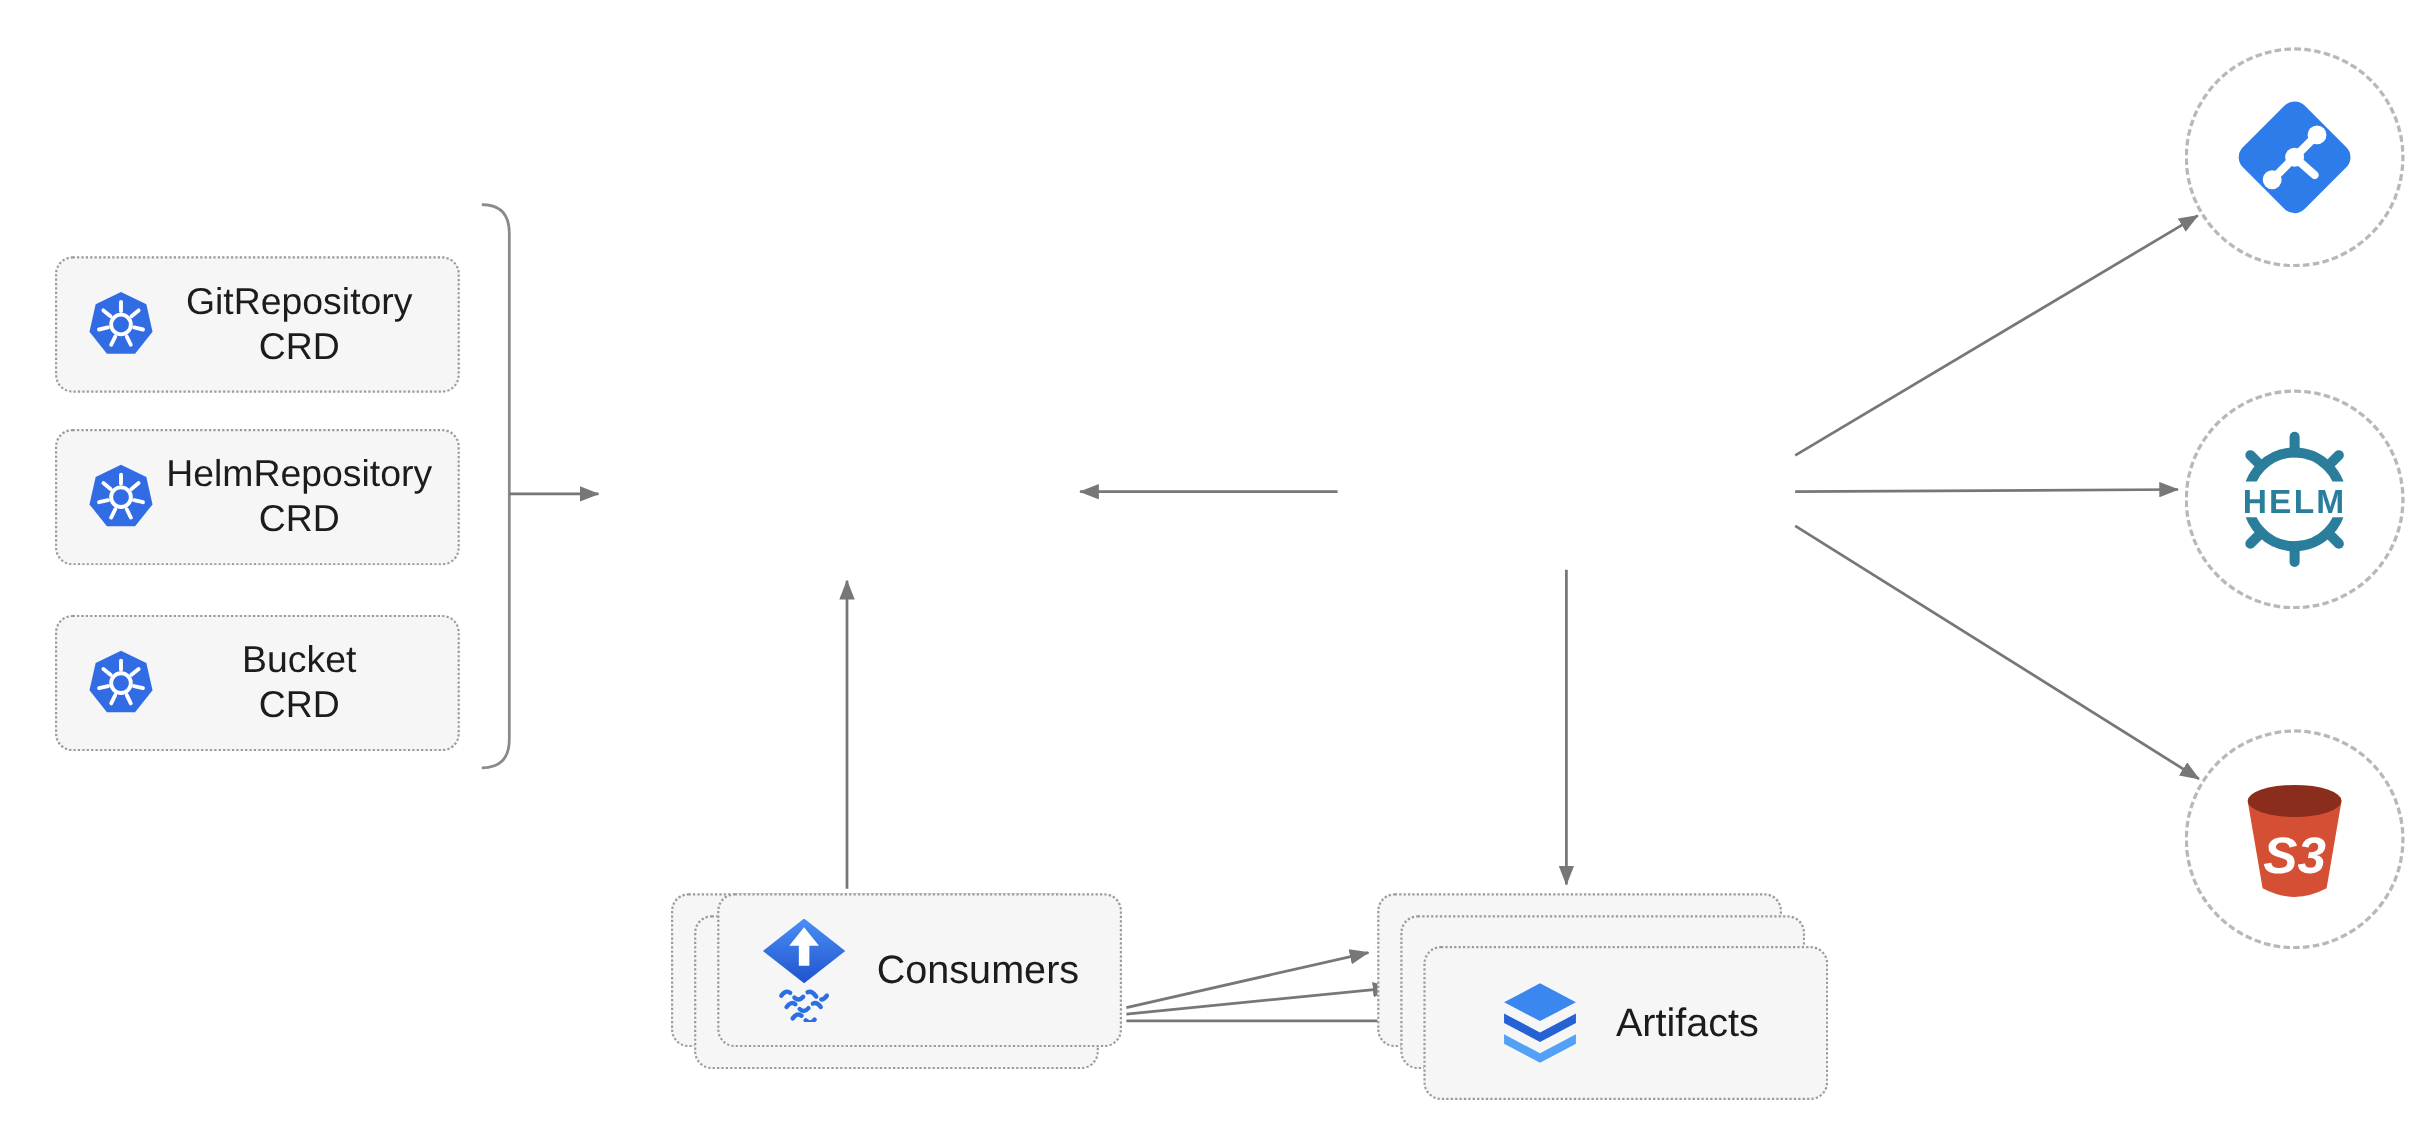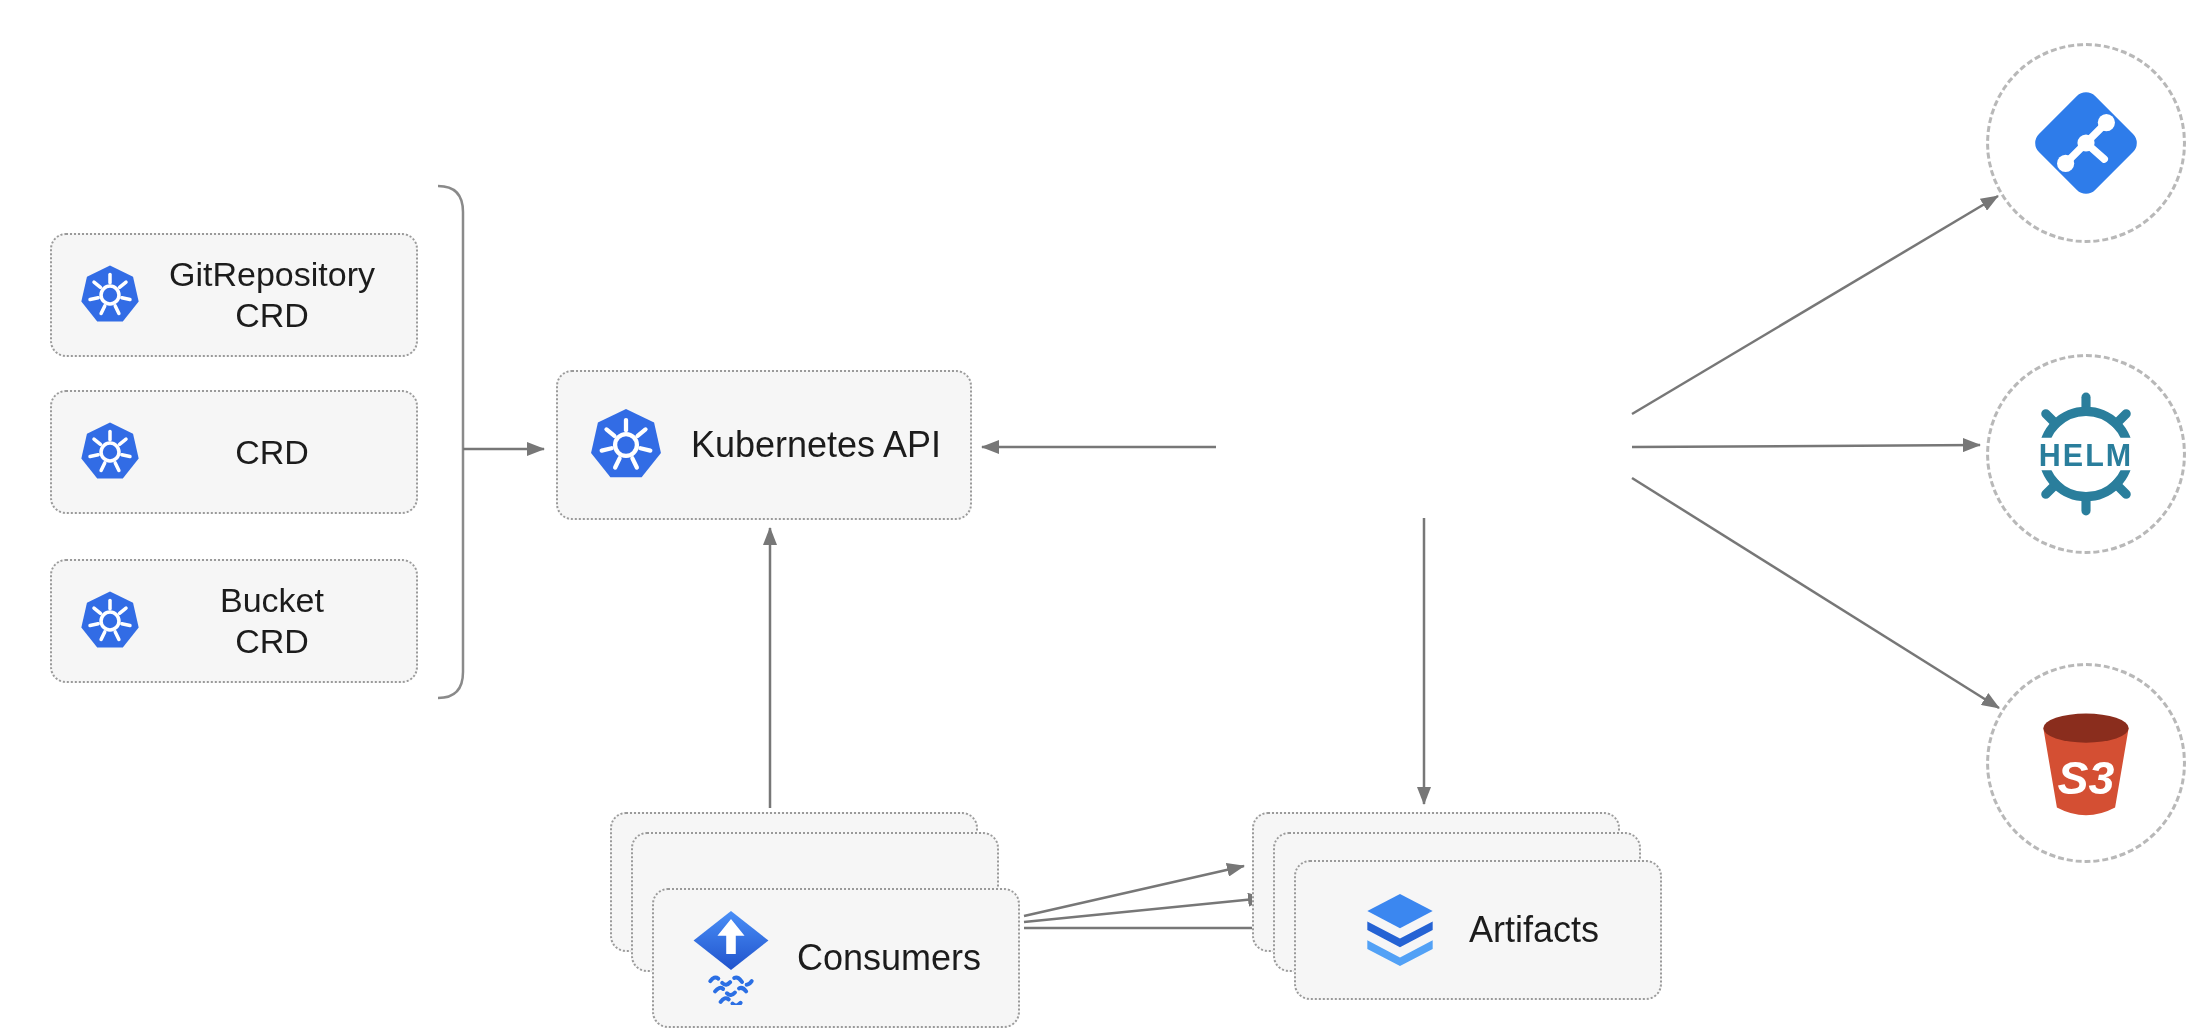--- a/index.html
+++ b/index.html
@@ -89,45 +89,40 @@
       <div>GitRepository</div>
       <div>CRD</div>
     </div>
   </div>
 
   <div class="node crd" style="left:50px;top:390px;width:368px;height:124px;">
     <svg class="icon" width="64" height="64">
         <use href="#sym-k8s"></use>
       </svg>
     <div class="lbl">
+      <div>HelmRepository</div>
       <div>CRD</div>
     </div>
   </div>
 
   <div class="node crd" style="left:50px;top:559px;width:368px;height:124px;">
     <svg class="icon" width="64" height="64">
         <use href="#sym-k8s"></use>
       </svg>
     <div class="lbl">
       <div>Bucket</div>
       <div>CRD</div>
     </div>
   </div>
 
-  <div class="node center-content" style="left:556px;top:370px;width:416px;height:150px;">
-    <svg class="icon" width="78" height="78">
-        <use href="#sym-k8s"></use>
-      </svg>
-    <div class="lbl-lg">Kubernetes API</div>
-  </div>
 
 
   <div class="node stack-layer" style="left:610px;top:812px;width:368px;height:140px;"></div>
   <div class="node stack-layer" style="left:631px;top:832px;width:368px;height:140px;"></div>
-  <div class="node center-content" style="left:652px;top:888px;width:368px;height:140px;align-items:center;">
+  <div class="node center-content" style="left:652px;top:812px;width:368px;height:140px;align-items:center;">
     <svg class="icon" width="80" height="94" viewBox="0 0 100 118">
         <use href="#sym-flux"></use>
       </svg>
     <div class="lbl-lg">Consumers</div>
   </div>
 
   <div class="node stack-layer" style="left:1252px;top:812px;width:368px;height:140px;"></div>
   <div class="node stack-layer" style="left:1273px;top:832px;width:368px;height:140px;"></div>
   <div class="node center-content" style="left:1294px;top:860px;width:368px;height:140px;align-items:center;">
     <svg class="icon" width="86" height="80" viewBox="0 0 100 92">

